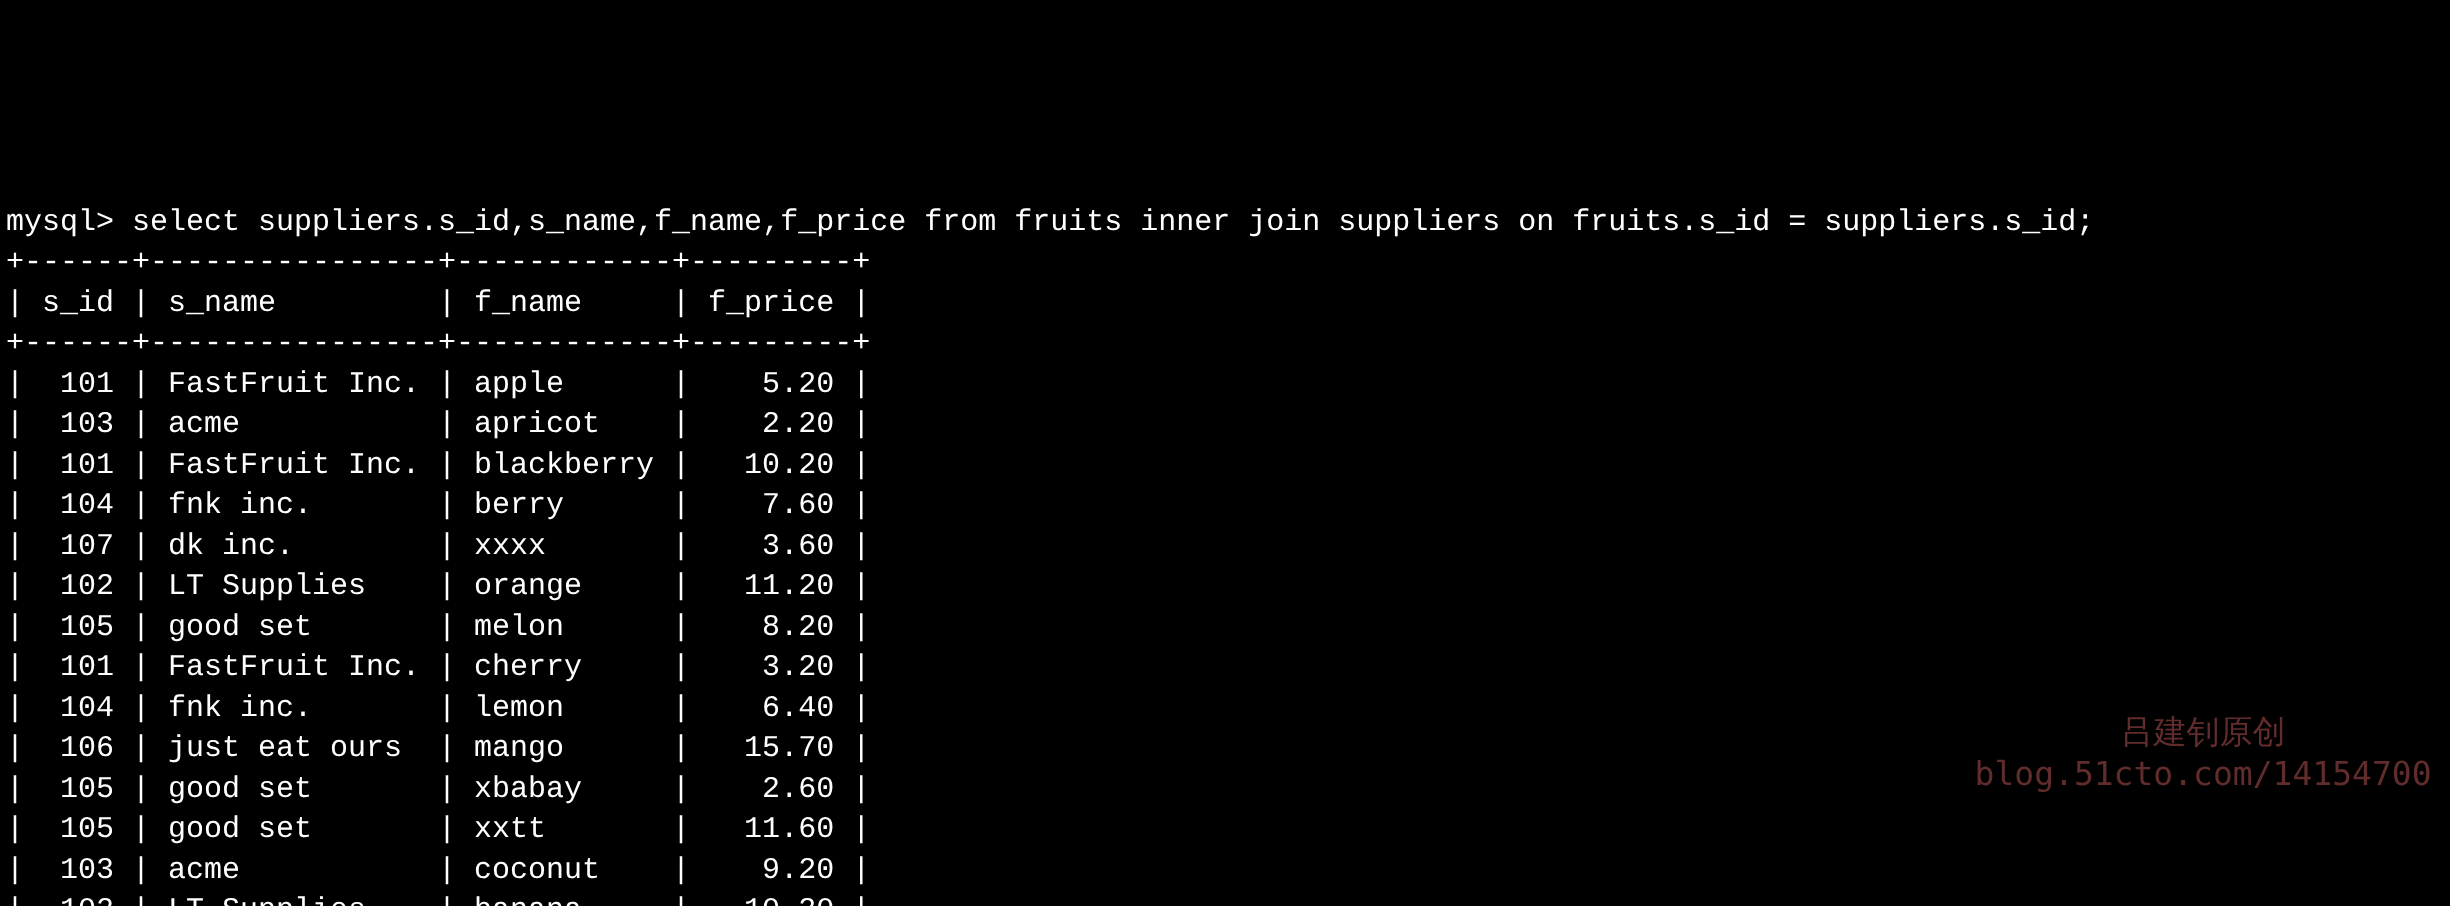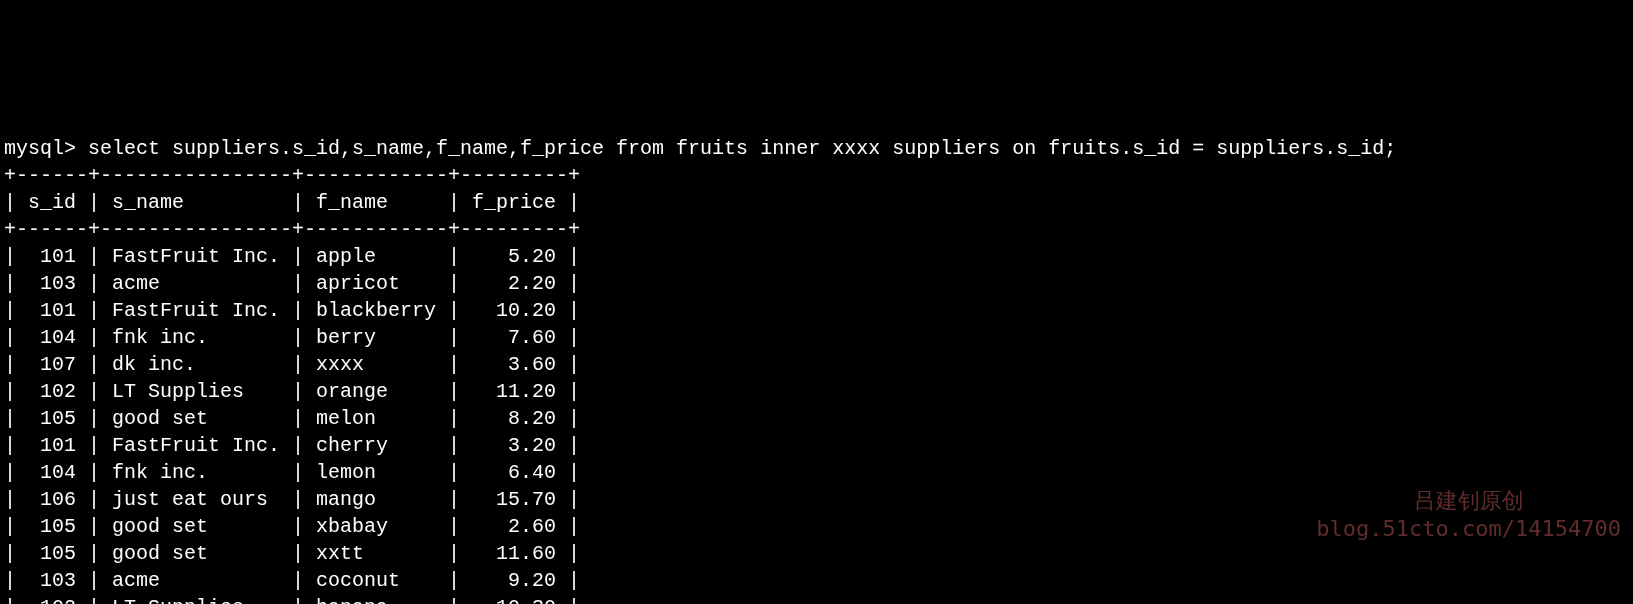--- a/index.html
+++ b/index.html
@@ -15,36 +15,36 @@
     overflow: hidden;
     position: relative;
     white-space: pre;
   }
   .terminal {
     padding: 0px 4px;
   }
   .watermark {
     position: absolute;
     right: 12px;
-    bottom: 60px;
+    bottom: 72px;
     text-align: center;
     color: #b05050;
     opacity: 0.55;
     font-size: 22px;
     font-family: "SimSun", "Consolas", monospace;
     line-height: 1.3;
   }
 </style>
 </head>
 <body>
 
 
 
 <div class="terminal">
-<span>mysql&gt; </span><span>select suppliers.s_id,s_name,f_name,f_price from fruits inner xxxx suppliers on fruits.s_id = suppliers.s_id;</span>
+<span>mysql&gt; </span><span>select suppliers.s_id,s_name,f_name,f_price from fruits inner join suppliers on fruits.s_id = suppliers.s_id;</span>
 <span id="border-top">+------+----------------+------------+---------+</span>
 <span id="header-row">| s_id | s_name         | f_name     | f_price |</span>
 <span id="border-mid">+------+----------------+------------+---------+</span>
 <span id="data-rows">|  101 | FastFruit Inc. | apple      |    5.20 |
 |  103 | acme           | apricot    |    2.20 |
 |  101 | FastFruit Inc. | blackberry |   10.20 |
 |  104 | fnk inc.       | berry      |    7.60 |
 |  107 | dk inc.        | xxxx       |    3.60 |
 |  102 | LT Supplies    | orange     |   11.20 |
 |  105 | good set       | melon      |    8.20 |

